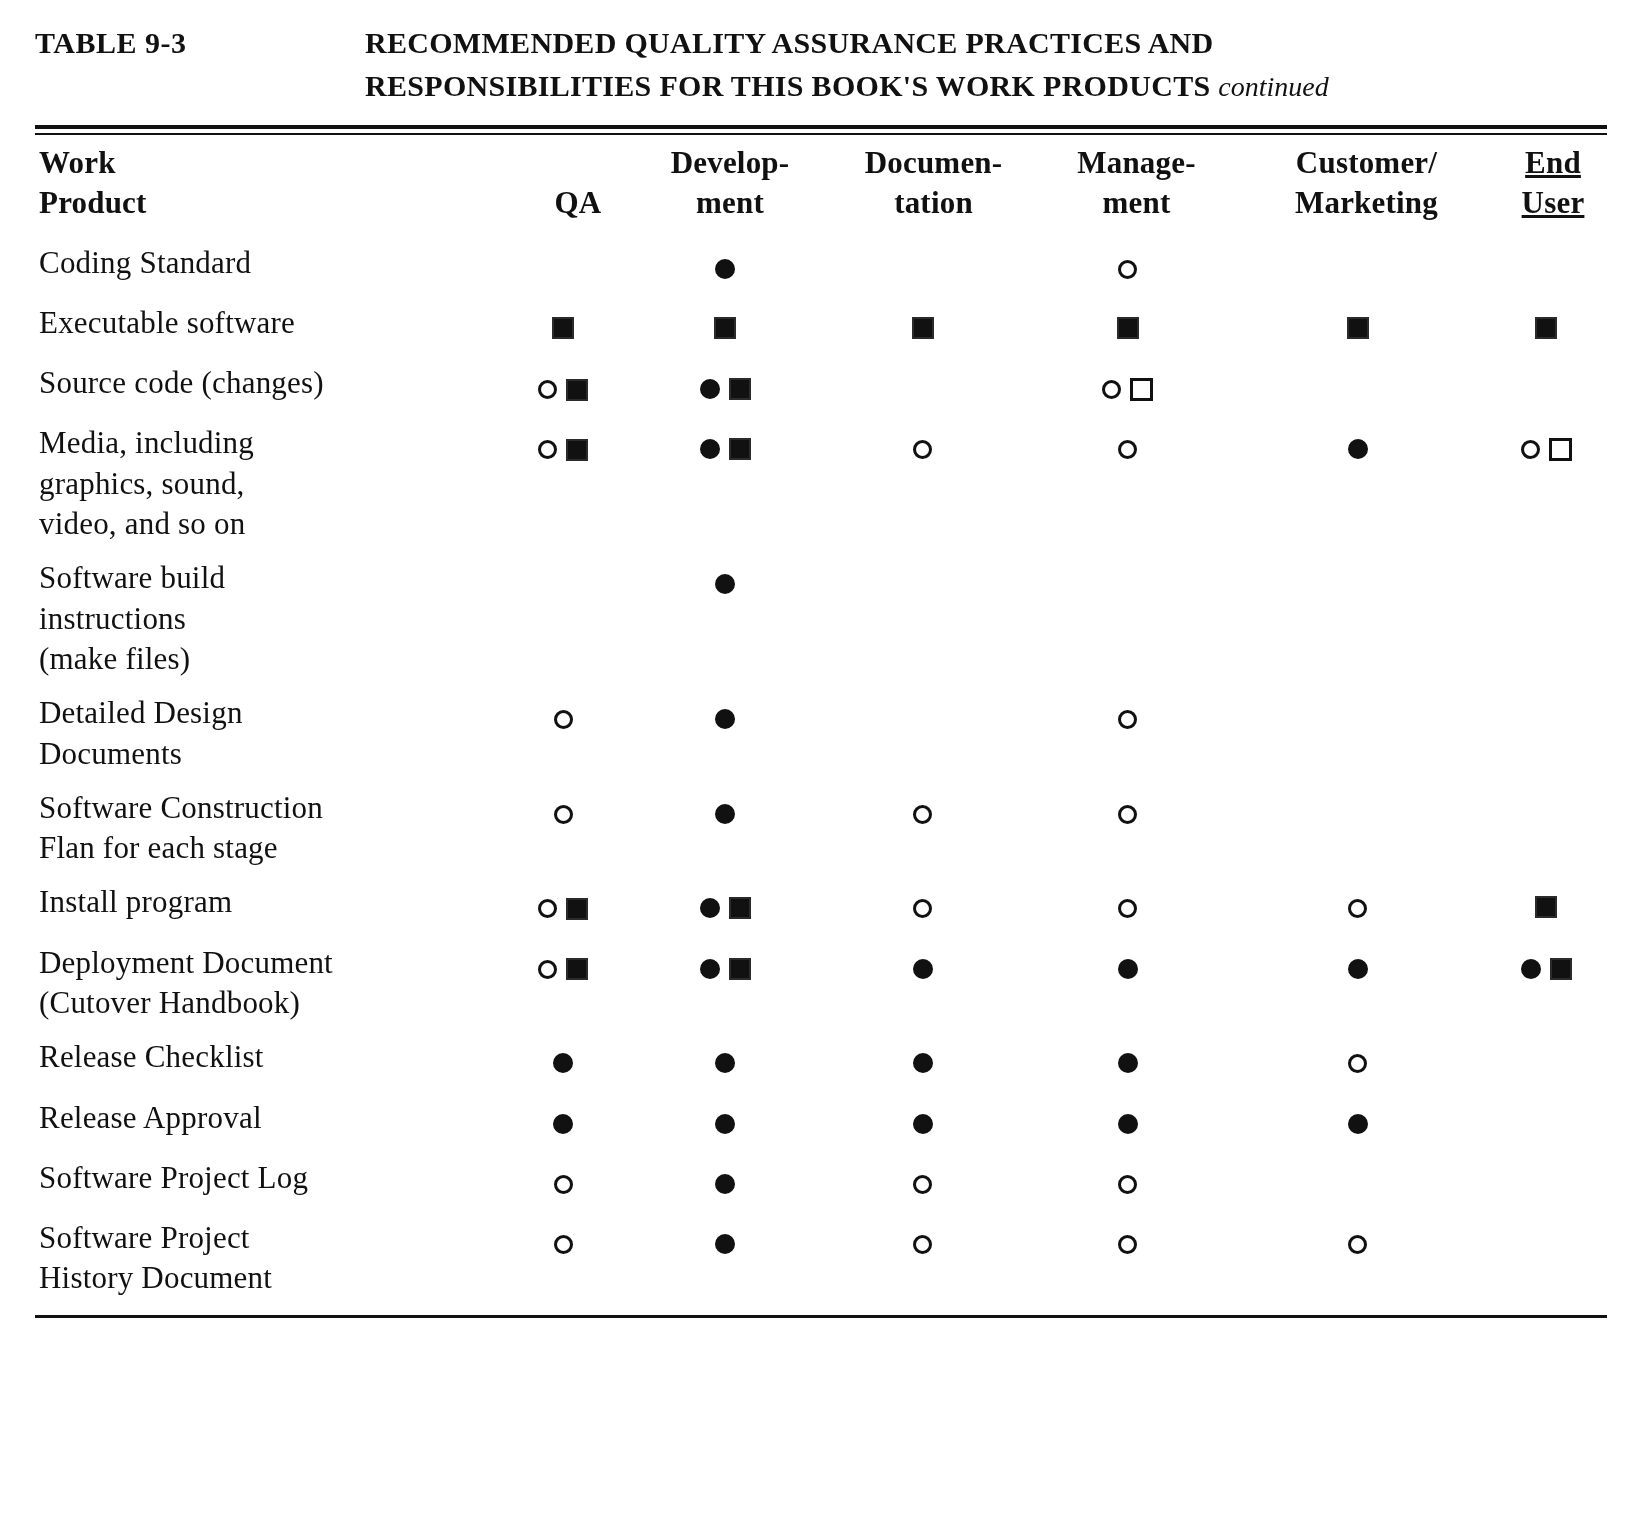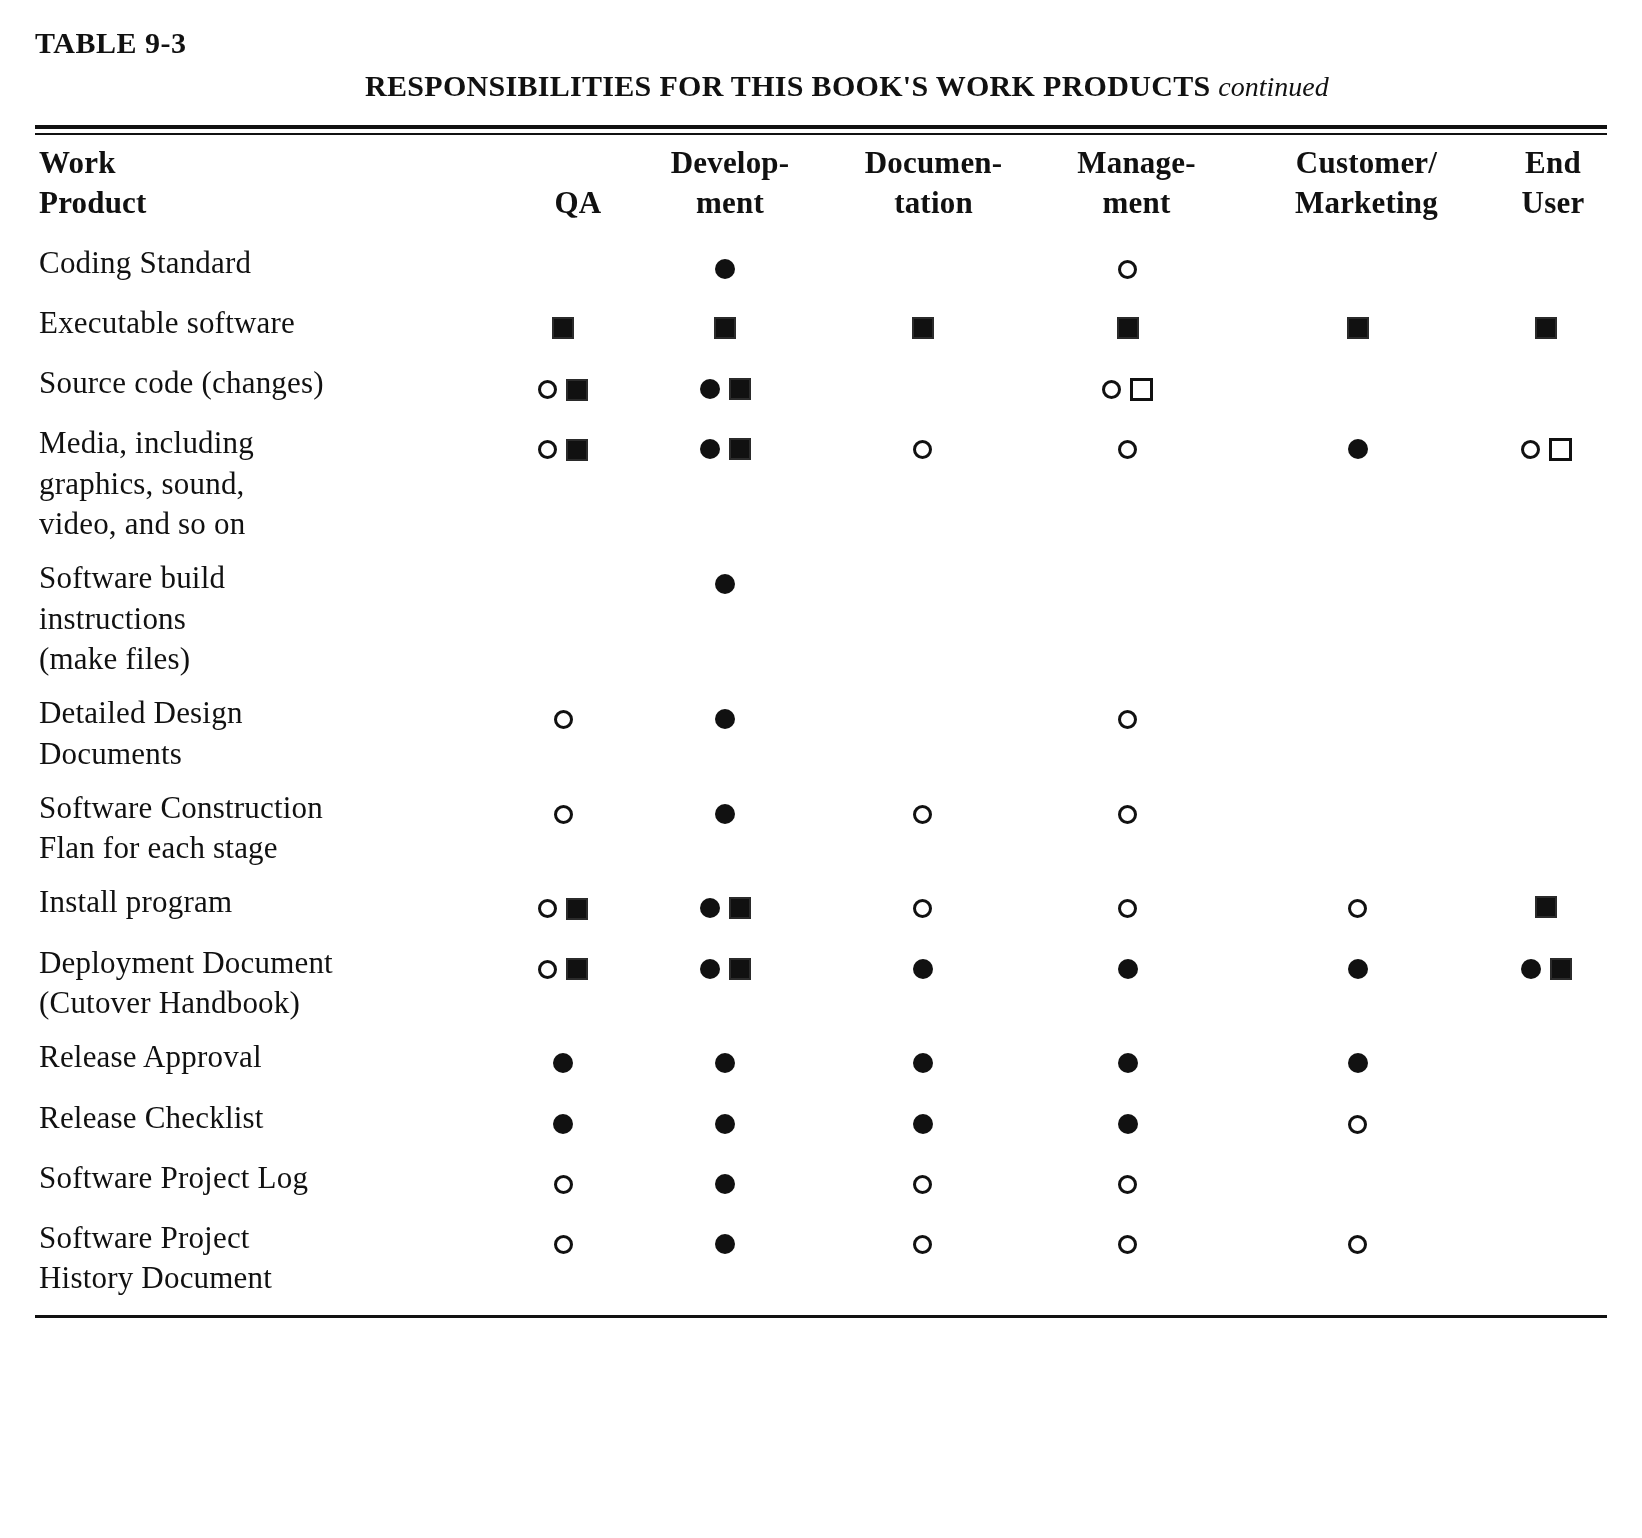--- a/index.html
+++ b/index.html
@@ -97,21 +97,21 @@
   }
   thead th.hdr-qa {
     text-align: center;
     padding-left: 36px;
     vertical-align: bottom;
   }
   thead th.hdr-dev   { padding-left: 10px; }
   thead th.hdr-doc   { padding-left: 22px; }
   thead th.hdr-mgmt  { padding-left: 18px; }
   thead th.hdr-cust  { padding-left: 18px; }
-  thead th.hdr-end   { padding-left: 14px; }
+  thead th.hdr-end   { padding-left: 14px; text-decoration: underline; }
 
   thead tr.header-row th .l2 { display: block; }
 
   tbody td {
     font-size: 31px;
     vertical-align: top;
     padding: 8px 0 6px 0;
     line-height: 1.30;
     letter-spacing: 0.2px;
   }
@@ -167,21 +167,21 @@
   }
 </style>
 </head>
 <body>
 
 <div class="page">
 
   <div class="caption-block">
     <div class="table-number">TABLE 9-3</div>
     <div class="caption-text">
-      <br>
+      <span>RECOMMENDED QUALITY ASSURANCE PRACTICES AND</span><br>
       <span>RESPONSIBILITIES FOR THIS BOOK'S WORK PRODUCTS</span>
       <span class="cont">continued</span>
     </div>
   </div>
 
   <div class="rule-double"></div>
 
   <table class="qa">
     <colgroup>
       <col class="c-wp">
@@ -391,54 +391,54 @@
             </span></td>
           <td class="marks cust-col"><span class="mk">
               <span class="dot-filled"></span>
             </span></td>
           <td class="marks end-col"><span class="mk">
               <span class="dot-filled"></span>
               <span class="sq-ink"></span>
             </span></td>
         </tr>
         <tr>
+          <td class="wp">Release  Checklist</td>
+          <td class="marks qa-col"><span class="mk">
+              <span class="dot-filled"></span>
+            </span></td>
+          <td class="marks dev-col"><span class="mk">
+              <span class="dot-filled"></span>
+            </span></td>
+          <td class="marks doc-col"><span class="mk">
+              <span class="dot-filled"></span>
+            </span></td>
+          <td class="marks mgmt-col"><span class="mk">
+              <span class="dot-filled"></span>
+            </span></td>
+          <td class="marks cust-col"><span class="mk">
+              <span class="dot-open"></span>
+            </span></td>
+          <td class="marks end-col"></td>
+        </tr>
+        <tr>
           <td class="wp">Release   Approval</td>
           <td class="marks qa-col"><span class="mk">
               <span class="dot-filled"></span>
             </span></td>
           <td class="marks dev-col"><span class="mk">
               <span class="dot-filled"></span>
             </span></td>
           <td class="marks doc-col"><span class="mk">
               <span class="dot-filled"></span>
             </span></td>
           <td class="marks mgmt-col"><span class="mk">
               <span class="dot-filled"></span>
             </span></td>
           <td class="marks cust-col"><span class="mk">
               <span class="dot-filled"></span>
-            </span></td>
-          <td class="marks end-col"></td>
-        </tr>
-        <tr>
-          <td class="wp">Release  Checklist</td>
-          <td class="marks qa-col"><span class="mk">
-              <span class="dot-filled"></span>
-            </span></td>
-          <td class="marks dev-col"><span class="mk">
-              <span class="dot-filled"></span>
-            </span></td>
-          <td class="marks doc-col"><span class="mk">
-              <span class="dot-filled"></span>
-            </span></td>
-          <td class="marks mgmt-col"><span class="mk">
-              <span class="dot-filled"></span>
-            </span></td>
-          <td class="marks cust-col"><span class="mk">
-              <span class="dot-open"></span>
             </span></td>
           <td class="marks end-col"></td>
         </tr>
         <tr>
           <td class="wp">Software  Project Log</td>
           <td class="marks qa-col"><span class="mk">
               <span class="dot-open"></span>
             </span></td>
           <td class="marks dev-col"><span class="mk">
               <span class="dot-filled"></span>

